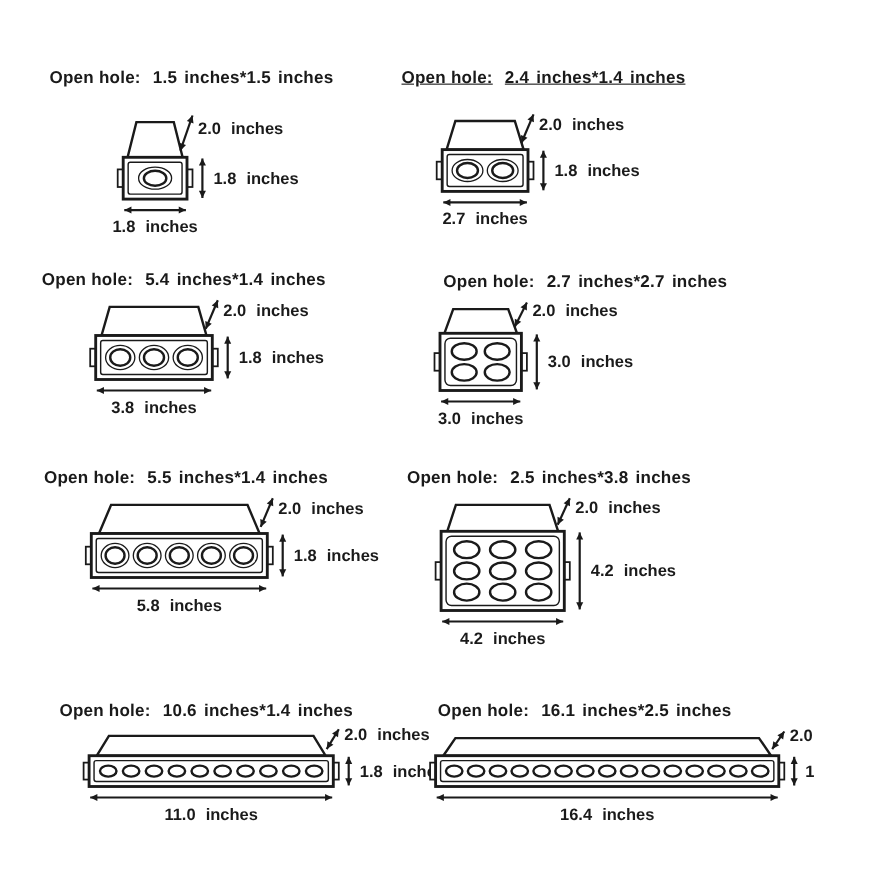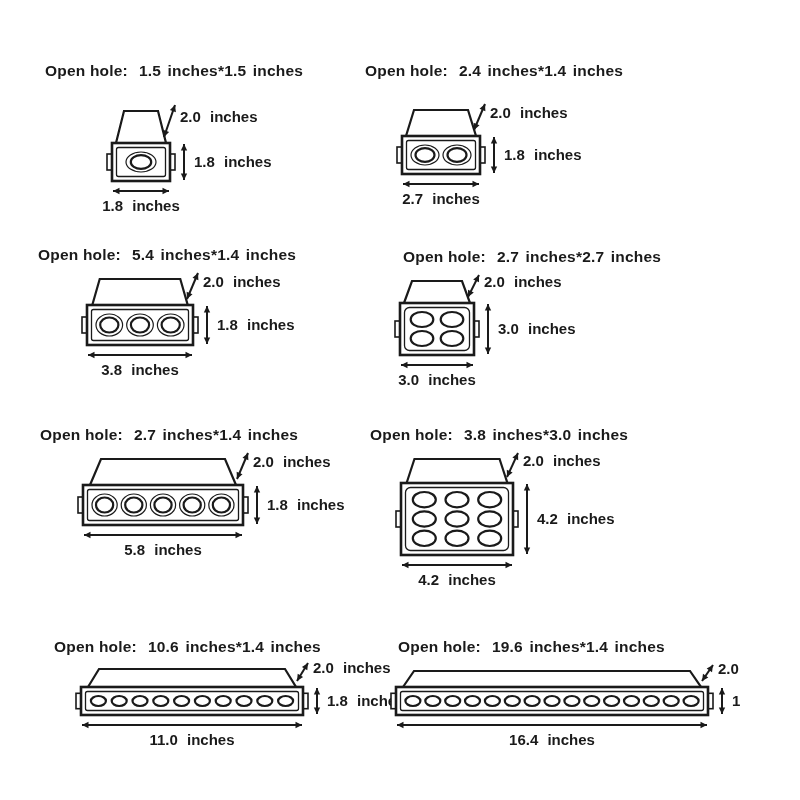--- a/index.html
+++ b/index.html
@@ -59,21 +59,21 @@
         </g>
         <g>
           <line x1="13" y1="94" x2="69" y2="94" stroke="#1a1a1a" stroke-width="2"></line>
           <path d="M13.0,94.0 L19.5,97.2 L19.5,90.8 Z" fill="#1a1a1a"></path>
           <path d="M69.0,94.0 L62.5,97.2 L62.5,90.8 Z" fill="#1a1a1a"></path>
         </g>
         <text x="80" y="25">2.0 inches</text>
         <text x="94" y="70">1.8 inches</text>
         <text x="41" y="114" text-anchor="middle">1.8 inches</text>
       </svg>
-      <div class="open-hole" style="left: 365px; top: 62px;"><span class="oh-prefix">Open hole:</span><span class="oh-size">2.4 inches*1.4 inches</span></div>
+      <div class="open-hole" style="left: 365px; top: 62px; text-decoration: underline;"><span class="oh-prefix">Open hole:</span><span class="oh-size">2.4 inches*1.4 inches</span></div>
       <svg class="fixture" width="230" height="116" style="left: 390px; top: 96px;">
         <polygon points="16,40 24,14 78,14 86,40" fill="#ffffff" stroke="#1a1a1a" stroke-width="2.2"></polygon>
         <rect x="7" y="51" width="5" height="16" fill="#ffffff" stroke="#1a1a1a" stroke-width="1.6"></rect>
         <rect x="90" y="51" width="5" height="16" fill="#ffffff" stroke="#1a1a1a" stroke-width="1.6"></rect>
         <rect x="12" y="40" width="78" height="38" fill="#ffffff" stroke="#1a1a1a" stroke-width="2.6"></rect>
         <rect x="16.5" y="44.5" width="69" height="29" rx="2" fill="none" stroke="#1a1a1a" stroke-width="1.3"></rect>
         <ellipse cx="35.0" cy="59.0" rx="14.0" ry="10.0" fill="none" stroke="#1a1a1a" stroke-width="1.2"></ellipse>
         <ellipse cx="35.0" cy="59.0" rx="9.5" ry="6.8" fill="none" stroke="#1a1a1a" stroke-width="2.2"></ellipse>
         <ellipse cx="67.0" cy="59.0" rx="14.0" ry="10.0" fill="none" stroke="#1a1a1a" stroke-width="1.2"></ellipse>
         <ellipse cx="67.0" cy="59.0" rx="9.5" ry="6.8" fill="none" stroke="#1a1a1a" stroke-width="2.2"></ellipse>
@@ -151,21 +151,21 @@
         </g>
         <g>
           <line x1="13" y1="98" x2="85" y2="98" stroke="#1a1a1a" stroke-width="2"></line>
           <path d="M13.0,98.0 L19.5,101.2 L19.5,94.8 Z" fill="#1a1a1a"></path>
           <path d="M85.0,98.0 L78.5,101.2 L78.5,94.8 Z" fill="#1a1a1a"></path>
         </g>
         <text x="96" y="20">2.0 inches</text>
         <text x="110" y="67">3.0 inches</text>
         <text x="49" y="118" text-anchor="middle">3.0 inches</text>
       </svg>
-      <div class="open-hole" style="left: 40px; top: 426px;"><span class="oh-prefix">Open hole:</span><span class="oh-size">2.7 inches*1.4 inches</span></div>
+      <div class="open-hole" style="left: 40px; top: 426px;"><span class="oh-prefix">Open hole:</span><span class="oh-size">5.5 inches*1.4 inches</span></div>
       <svg class="fixture" width="312" height="118" style="left: 71px; top: 445px;">
         <polygon points="19,40 30,14 154,14 165,40" fill="#ffffff" stroke="#1a1a1a" stroke-width="2.2"></polygon>
         <rect x="7" y="52" width="5" height="16" fill="#ffffff" stroke="#1a1a1a" stroke-width="1.6"></rect>
         <rect x="172" y="52" width="5" height="16" fill="#ffffff" stroke="#1a1a1a" stroke-width="1.6"></rect>
         <rect x="12" y="40" width="160" height="40" fill="#ffffff" stroke="#1a1a1a" stroke-width="2.6"></rect>
         <rect x="16.5" y="44.5" width="151" height="31" rx="2" fill="none" stroke="#1a1a1a" stroke-width="1.3"></rect>
         <ellipse cx="33.6" cy="60.0" rx="12.6" ry="11.0" fill="none" stroke="#1a1a1a" stroke-width="1.2"></ellipse>
         <ellipse cx="33.6" cy="60.0" rx="8.6" ry="7.5" fill="none" stroke="#1a1a1a" stroke-width="2.2"></ellipse>
         <ellipse cx="62.8" cy="60.0" rx="12.6" ry="11.0" fill="none" stroke="#1a1a1a" stroke-width="1.2"></ellipse>
         <ellipse cx="62.8" cy="60.0" rx="8.6" ry="7.5" fill="none" stroke="#1a1a1a" stroke-width="2.2"></ellipse>
@@ -187,21 +187,21 @@
         </g>
         <g>
           <line x1="13" y1="90" x2="171" y2="90" stroke="#1a1a1a" stroke-width="2"></line>
           <path d="M13.0,90.0 L19.5,93.2 L19.5,86.8 Z" fill="#1a1a1a"></path>
           <path d="M171.0,90.0 L164.5,93.2 L164.5,86.8 Z" fill="#1a1a1a"></path>
         </g>
         <text x="182" y="22">2.0 inches</text>
         <text x="196" y="65">1.8 inches</text>
         <text x="92" y="110" text-anchor="middle">5.8 inches</text>
       </svg>
-      <div class="open-hole" style="left: 370px; top: 426px;"><span class="oh-prefix">Open hole:</span><span class="oh-size">3.8 inches*3.0 inches</span></div>
+      <div class="open-hole" style="left: 370px; top: 426px;"><span class="oh-prefix">Open hole:</span><span class="oh-size">2.5 inches*3.8 inches</span></div>
       <svg class="fixture" width="264" height="148" style="left: 389px; top: 445px;">
         <polygon points="17.6,38 25.439999999999998,14 110.56,14 118.4,38" fill="#ffffff" stroke="#1a1a1a" stroke-width="2.2"></polygon>
         <rect x="7" y="66" width="5" height="16" fill="#ffffff" stroke="#1a1a1a" stroke-width="1.6"></rect>
         <rect x="124" y="66" width="5" height="16" fill="#ffffff" stroke="#1a1a1a" stroke-width="1.6"></rect>
         <rect x="12" y="38" width="112" height="72" fill="#ffffff" stroke="#1a1a1a" stroke-width="2.6"></rect>
         <rect x="16.5" y="42.5" width="103" height="63" rx="5" fill="none" stroke="#1a1a1a" stroke-width="1.3"></rect>
         <ellipse cx="35.3" cy="54.7" rx="11.5" ry="7.7" fill="none" stroke="#1a1a1a" stroke-width="2.2"></ellipse>
         <ellipse cx="68.0" cy="54.7" rx="11.5" ry="7.7" fill="none" stroke="#1a1a1a" stroke-width="2.2"></ellipse>
         <ellipse cx="100.7" cy="54.7" rx="11.5" ry="7.7" fill="none" stroke="#1a1a1a" stroke-width="2.2"></ellipse>
         <ellipse cx="35.3" cy="74.0" rx="11.5" ry="7.7" fill="none" stroke="#1a1a1a" stroke-width="2.2"></ellipse>
@@ -258,21 +258,21 @@
         </g>
         <g>
           <line x1="13" y1="70" x2="233" y2="70" stroke="#1a1a1a" stroke-width="2"></line>
           <path d="M13.0,70.0 L19.5,73.2 L19.5,66.8 Z" fill="#1a1a1a"></path>
           <path d="M233.0,70.0 L226.5,73.2 L226.5,66.8 Z" fill="#1a1a1a"></path>
         </g>
         <text x="244" y="18">2.0 inches</text>
         <text x="258" y="51">1.8 inches</text>
         <text x="123" y="90" text-anchor="middle">11.0 inches</text>
       </svg>
-      <div class="open-hole" style="left: 398px; top: 638px;"><span class="oh-prefix">Open hole:</span><span class="oh-size">19.6 inches*1.4 inches</span></div>
+      <div class="open-hole" style="left: 398px; top: 638px;"><span class="oh-prefix">Open hole:</span><span class="oh-size">16.1 inches*2.5 inches</span></div>
       <svg class="fixture" width="464" height="96" style="left: 384px; top: 657px;">
         <polygon points="19,30 30,14 306,14 317,30" fill="#ffffff" stroke="#1a1a1a" stroke-width="2.2"></polygon>
         <rect x="7" y="36.3" width="5" height="15.400000000000002" fill="#ffffff" stroke="#1a1a1a" stroke-width="1.6"></rect>
         <rect x="324" y="36.3" width="5" height="15.400000000000002" fill="#ffffff" stroke="#1a1a1a" stroke-width="1.6"></rect>
         <rect x="12" y="30" width="312" height="28" fill="#ffffff" stroke="#1a1a1a" stroke-width="2.6"></rect>
         <rect x="16.5" y="34.5" width="303" height="19" rx="2" fill="none" stroke="#1a1a1a" stroke-width="1.3"></rect>
         <ellipse cx="28.9" cy="44.0" rx="7.5" ry="5.0" fill="none" stroke="#1a1a1a" stroke-width="2.2"></ellipse>
         <ellipse cx="48.8" cy="44.0" rx="7.5" ry="5.0" fill="none" stroke="#1a1a1a" stroke-width="2.2"></ellipse>
         <ellipse cx="68.7" cy="44.0" rx="7.5" ry="5.0" fill="none" stroke="#1a1a1a" stroke-width="2.2"></ellipse>
         <ellipse cx="88.5" cy="44.0" rx="7.5" ry="5.0" fill="none" stroke="#1a1a1a" stroke-width="2.2"></ellipse>

